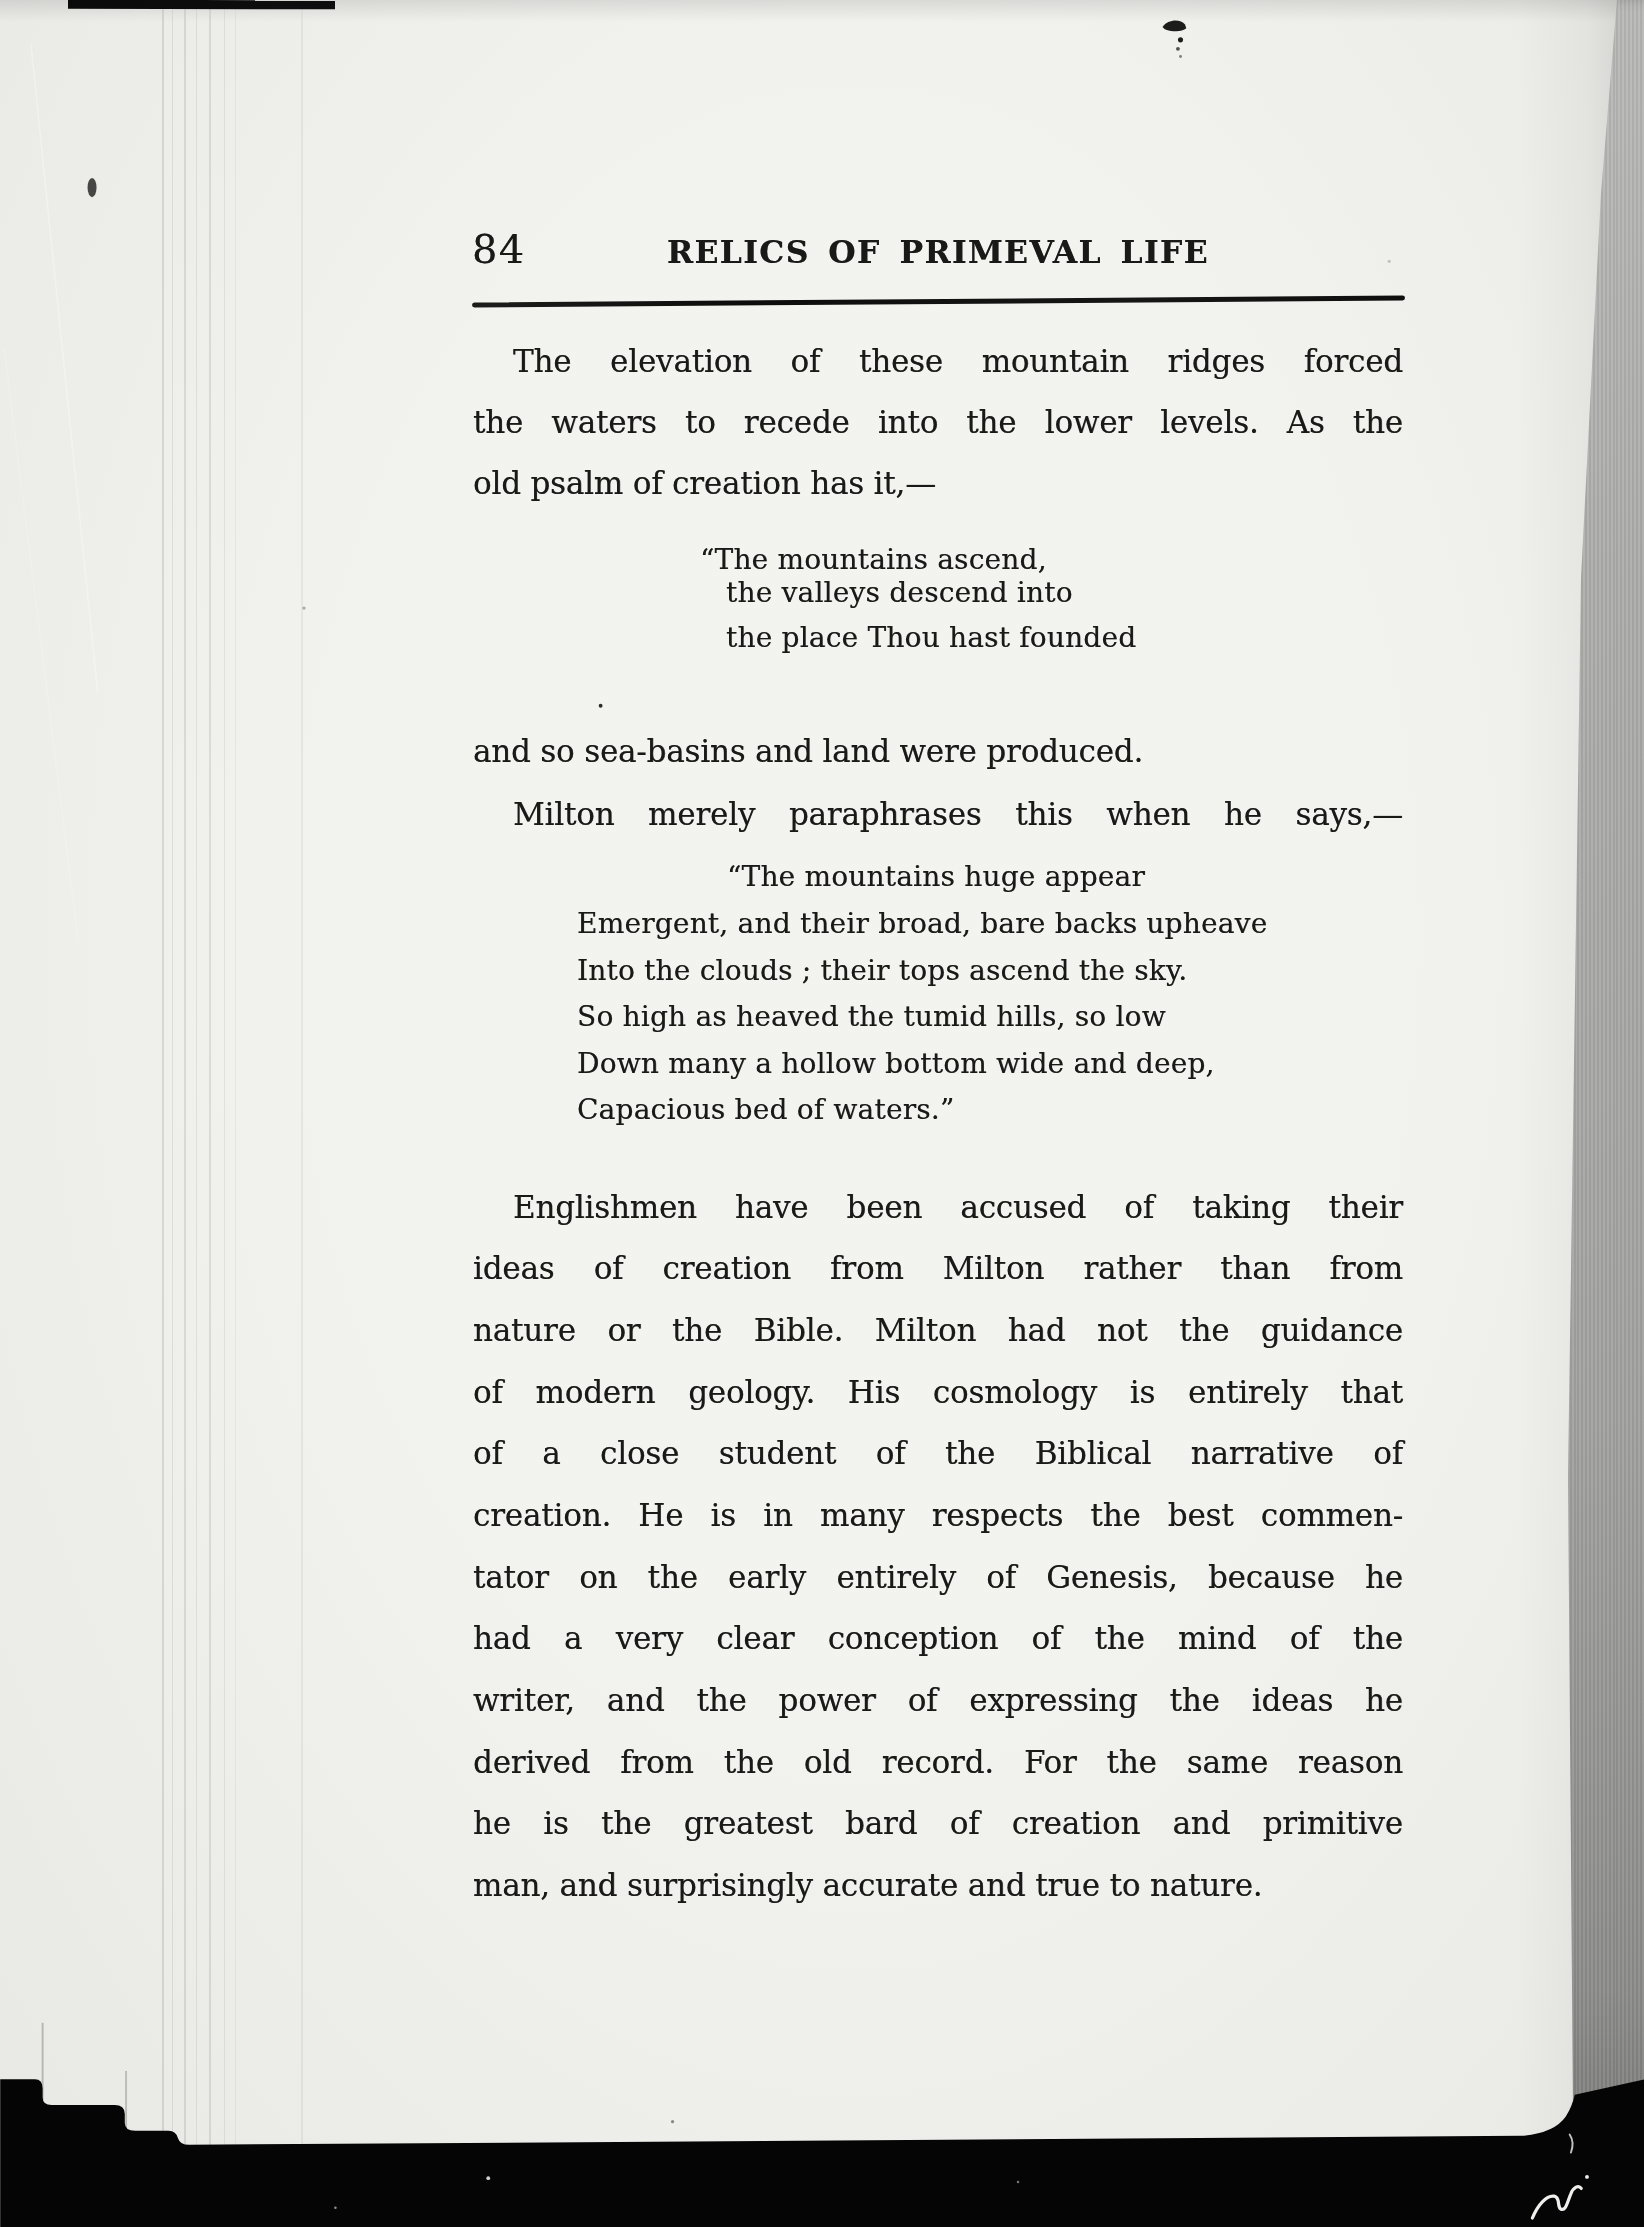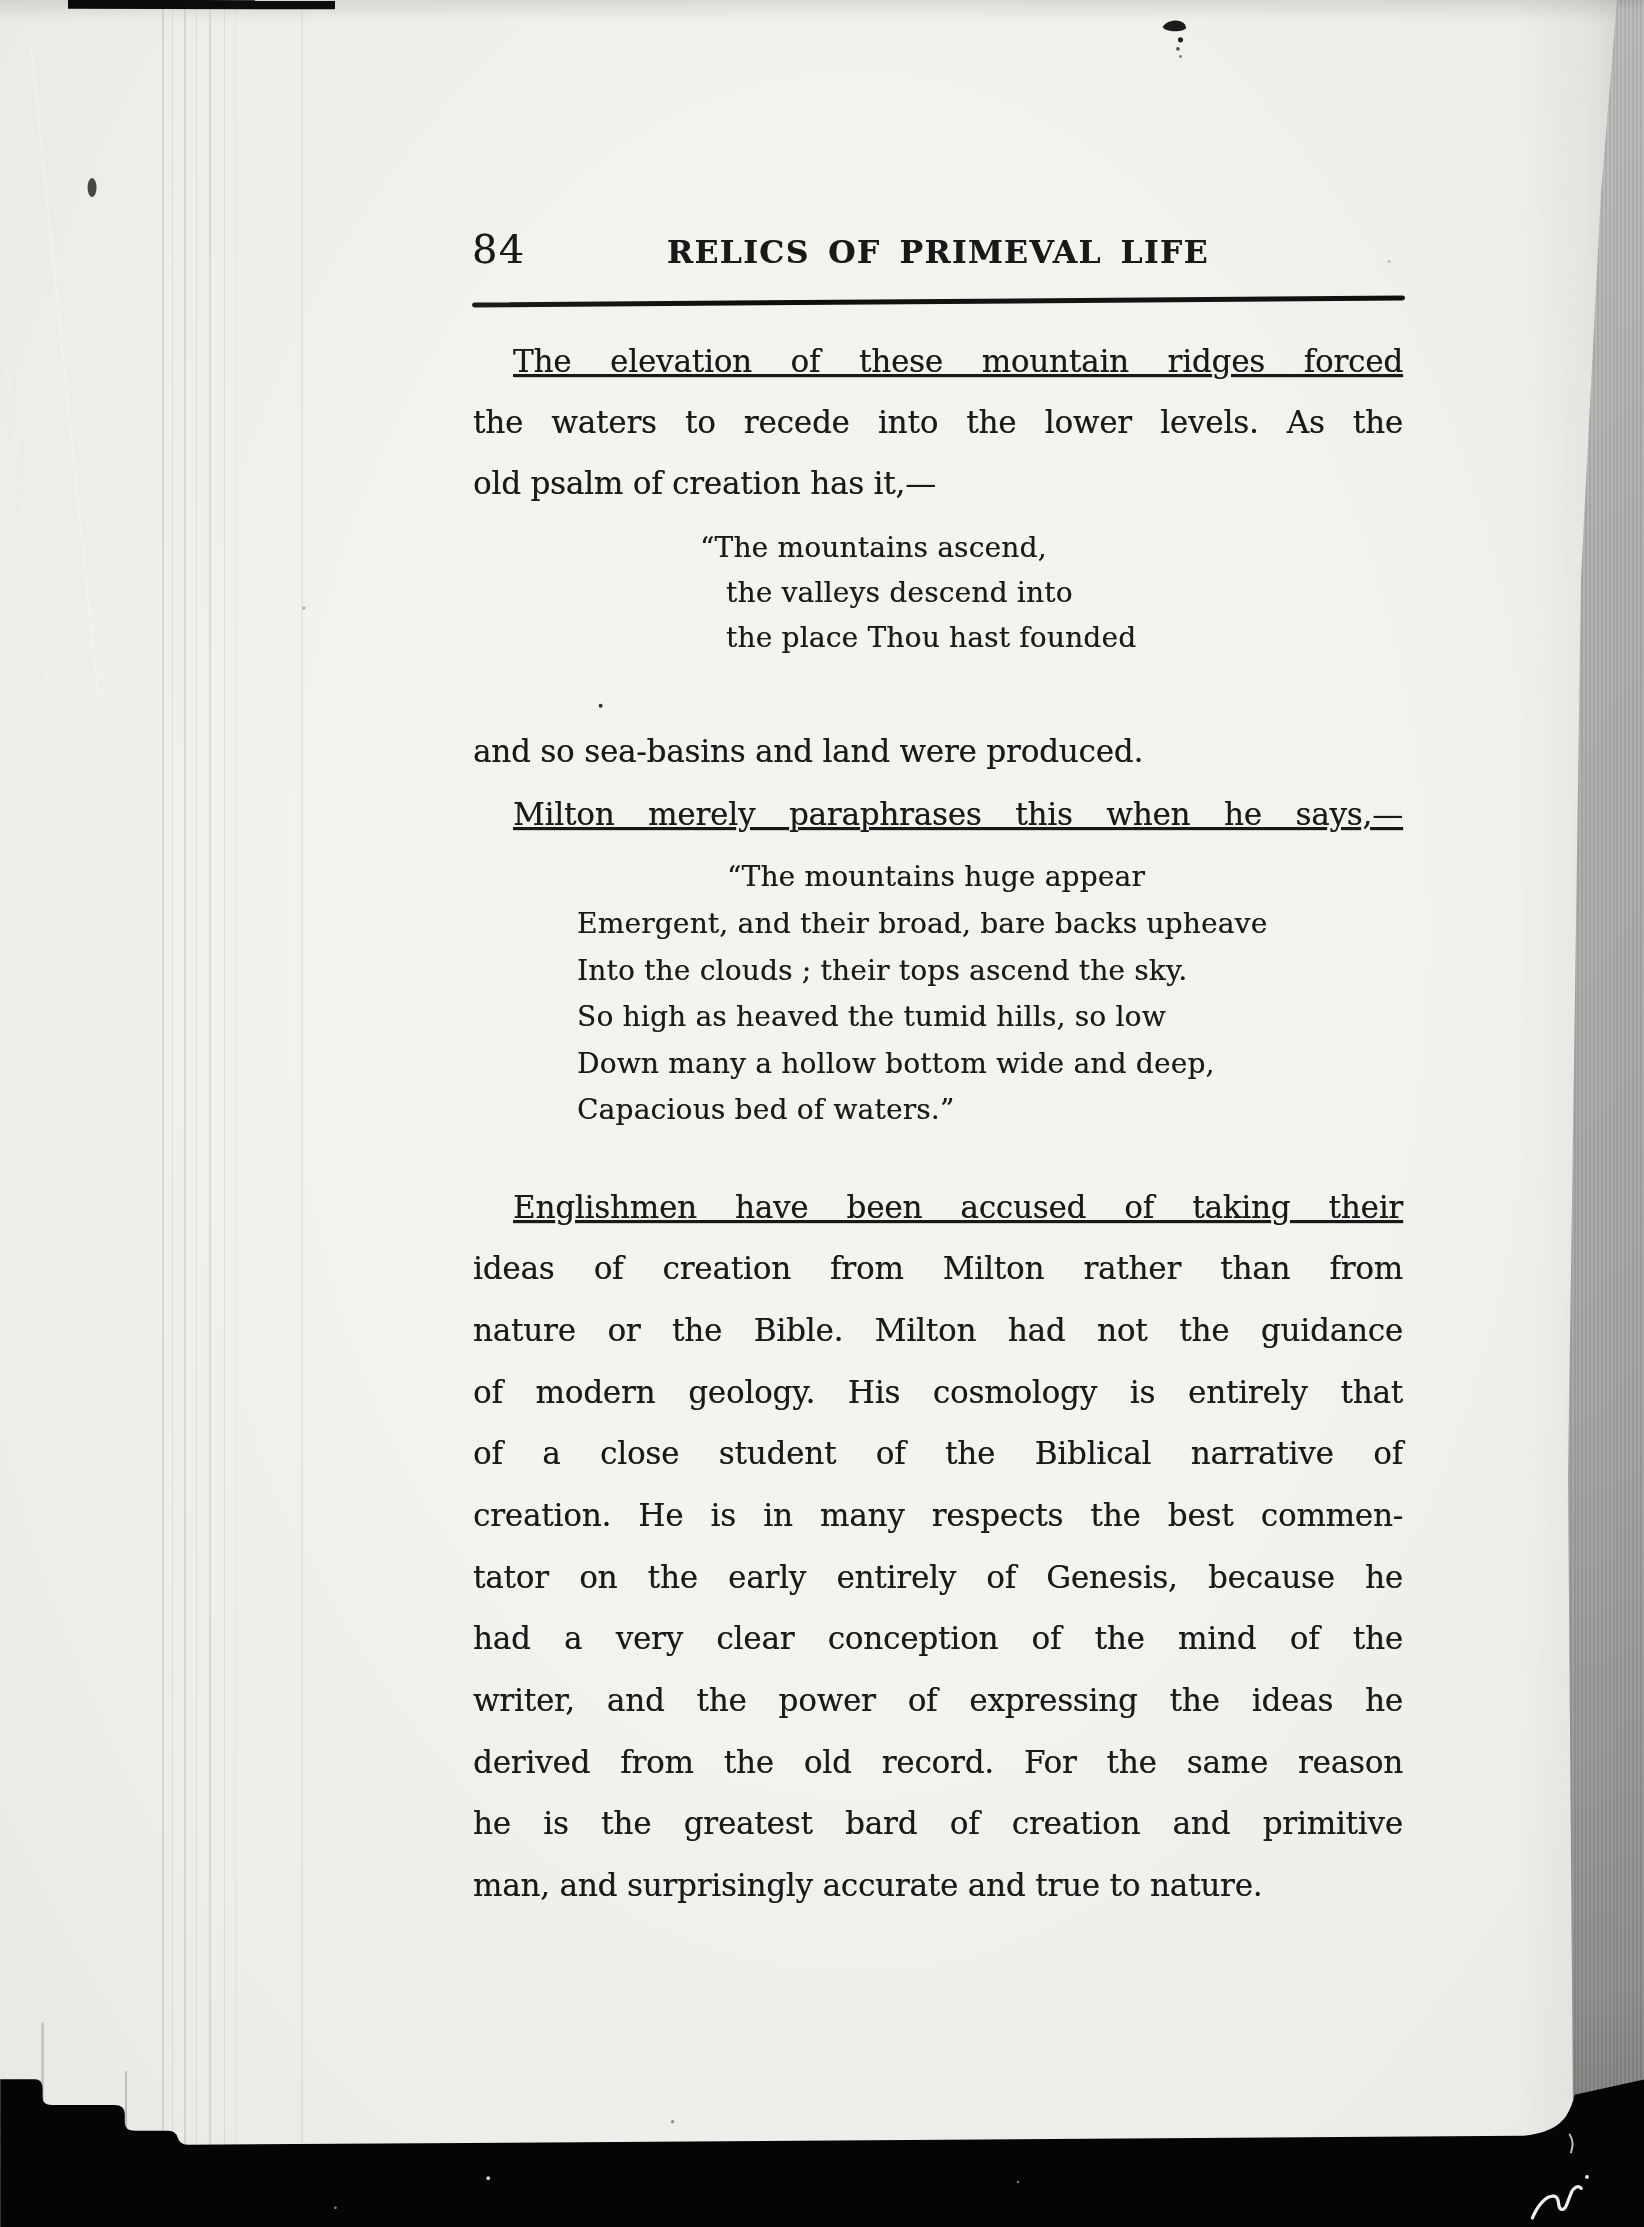--- a/index.html
+++ b/index.html
@@ -71,28 +71,28 @@
     border-radius:2.6px;transform:rotate(-0.42deg);
   }
   
   .bl{
     position:absolute;left:473px;width:930px;box-sizing:border-box;
     font-size:31px;line-height:1.25;letter-spacing:-0.2px;
     text-shadow:0.3px 0.3px 0.5px rgba(15,15,15,.55);
     white-space:normal;
   }
   .j{text-align:justify;text-align-last:justify;}
-  .ind{padding-left:40px;text-decoration:underline;}
+  .ind{padding-left:40px;}
   .ql{
     position:absolute;box-sizing:border-box;
     font-size:28px;line-height:1.3;letter-spacing:0.2px;
     text-shadow:0.3px 0.3px 0.5px rgba(15,15,15,.55);
   }
   .q1{left:726px;width:707px;}
-  .q1-first{text-indent:-26px;}
+  .q1-first{text-indent:-26px;margin-top:12px;}
   .q2{left:577px;width:899px;}
   .q2-first{padding-left:150px;}
   
   .overlay{position:absolute;inset:0;pointer-events:none;}
 </style>
 </head>
 <body>
 
 <div class="scan">
 

